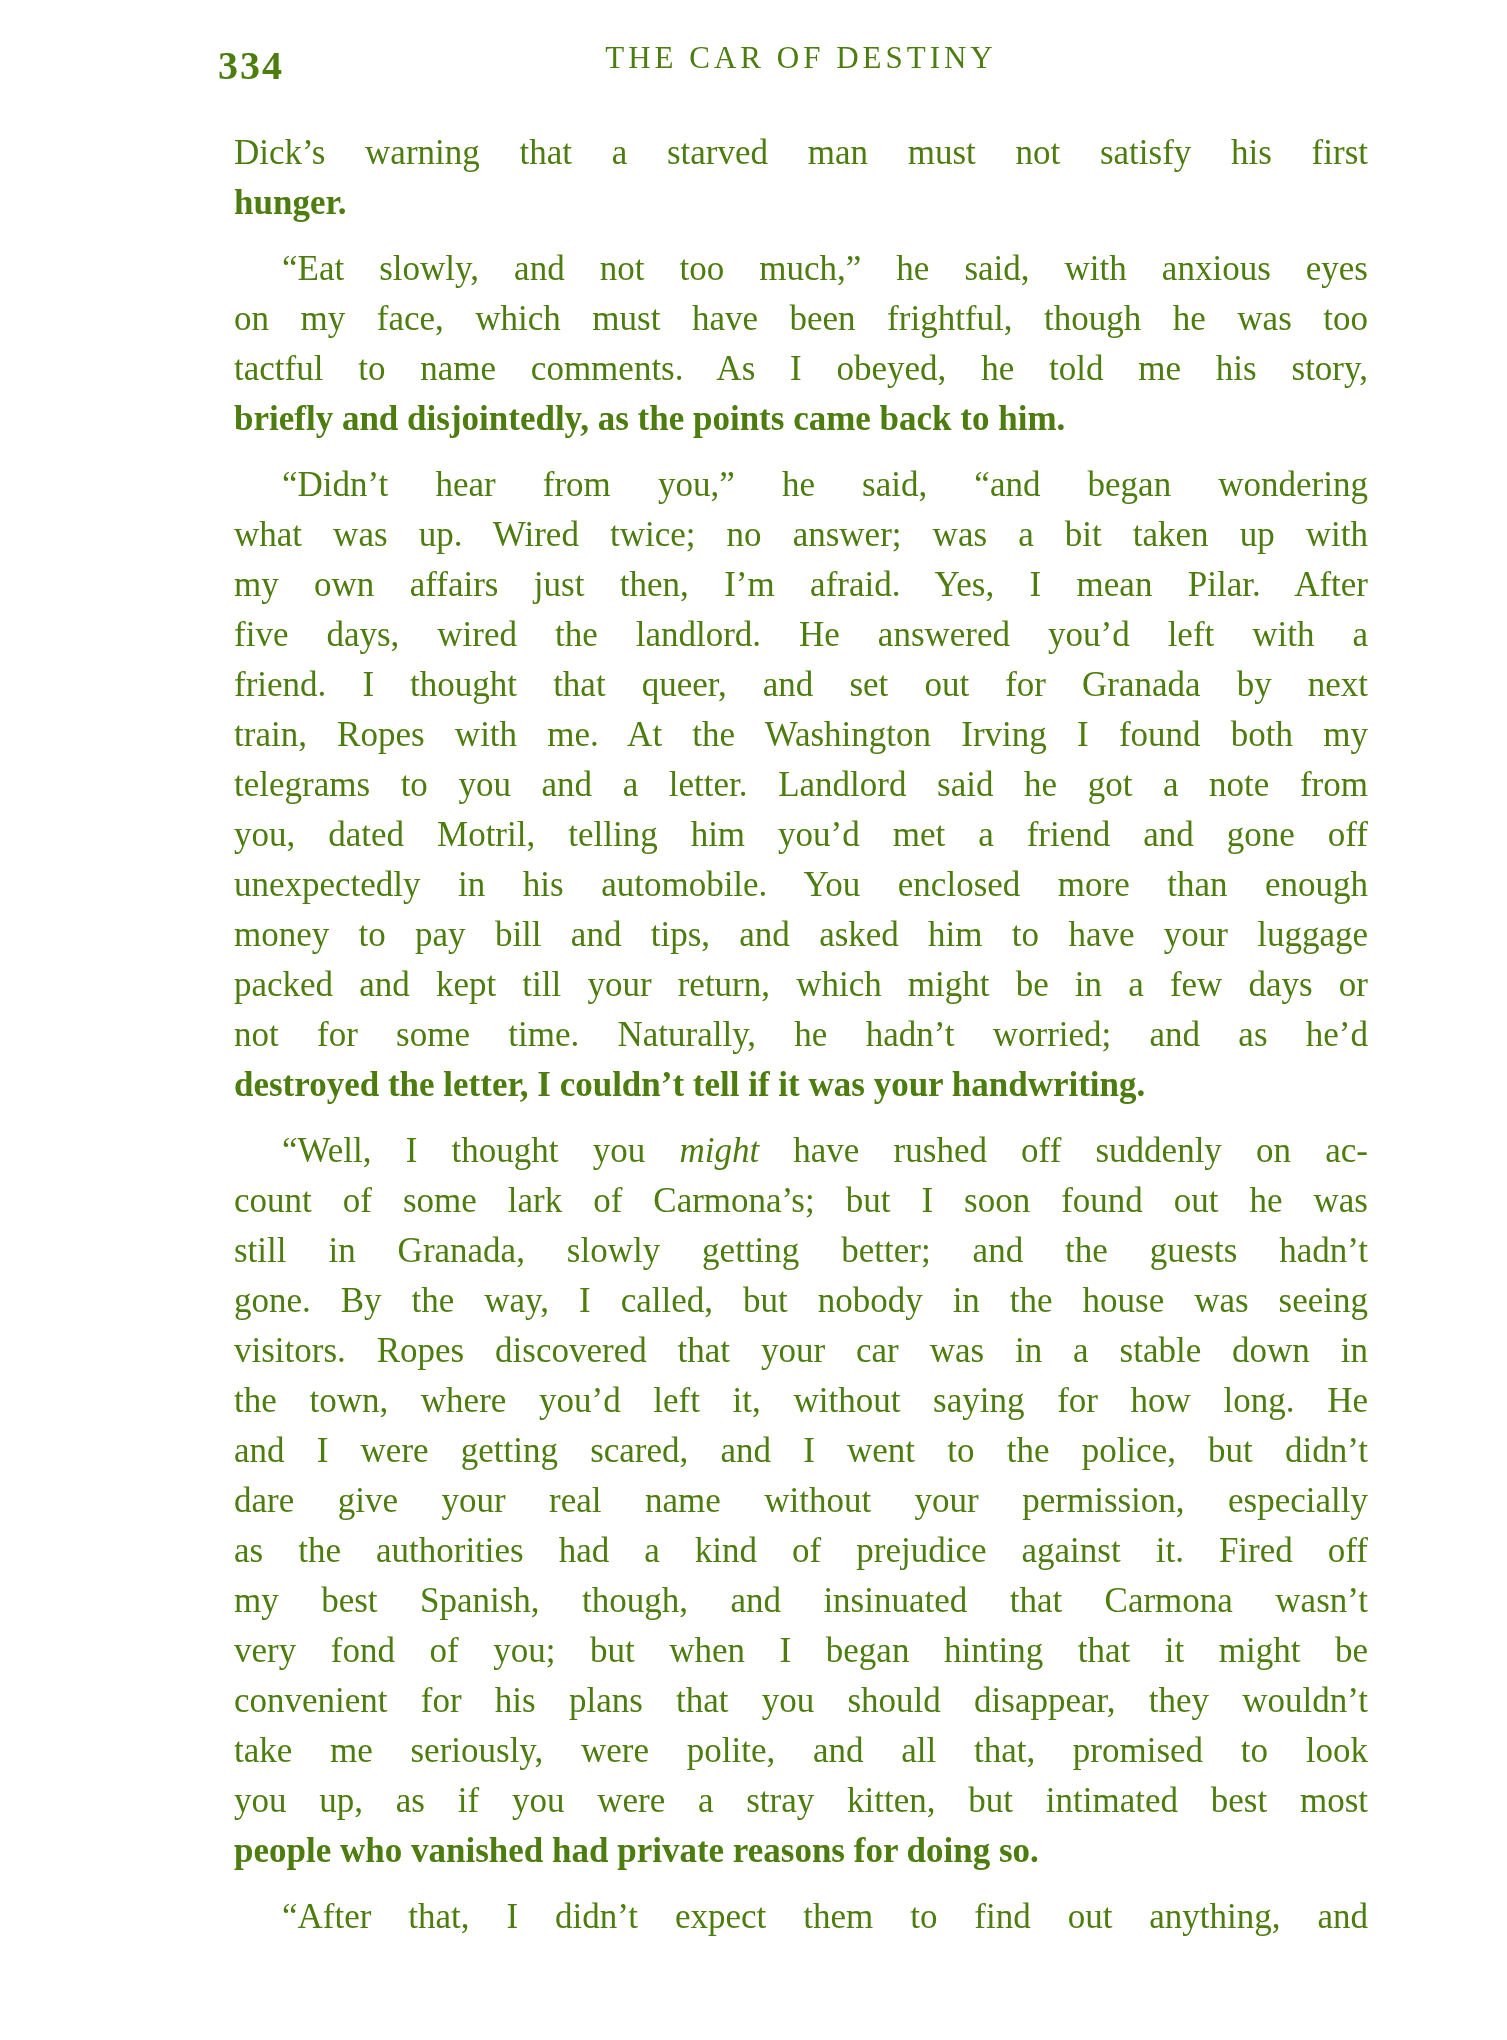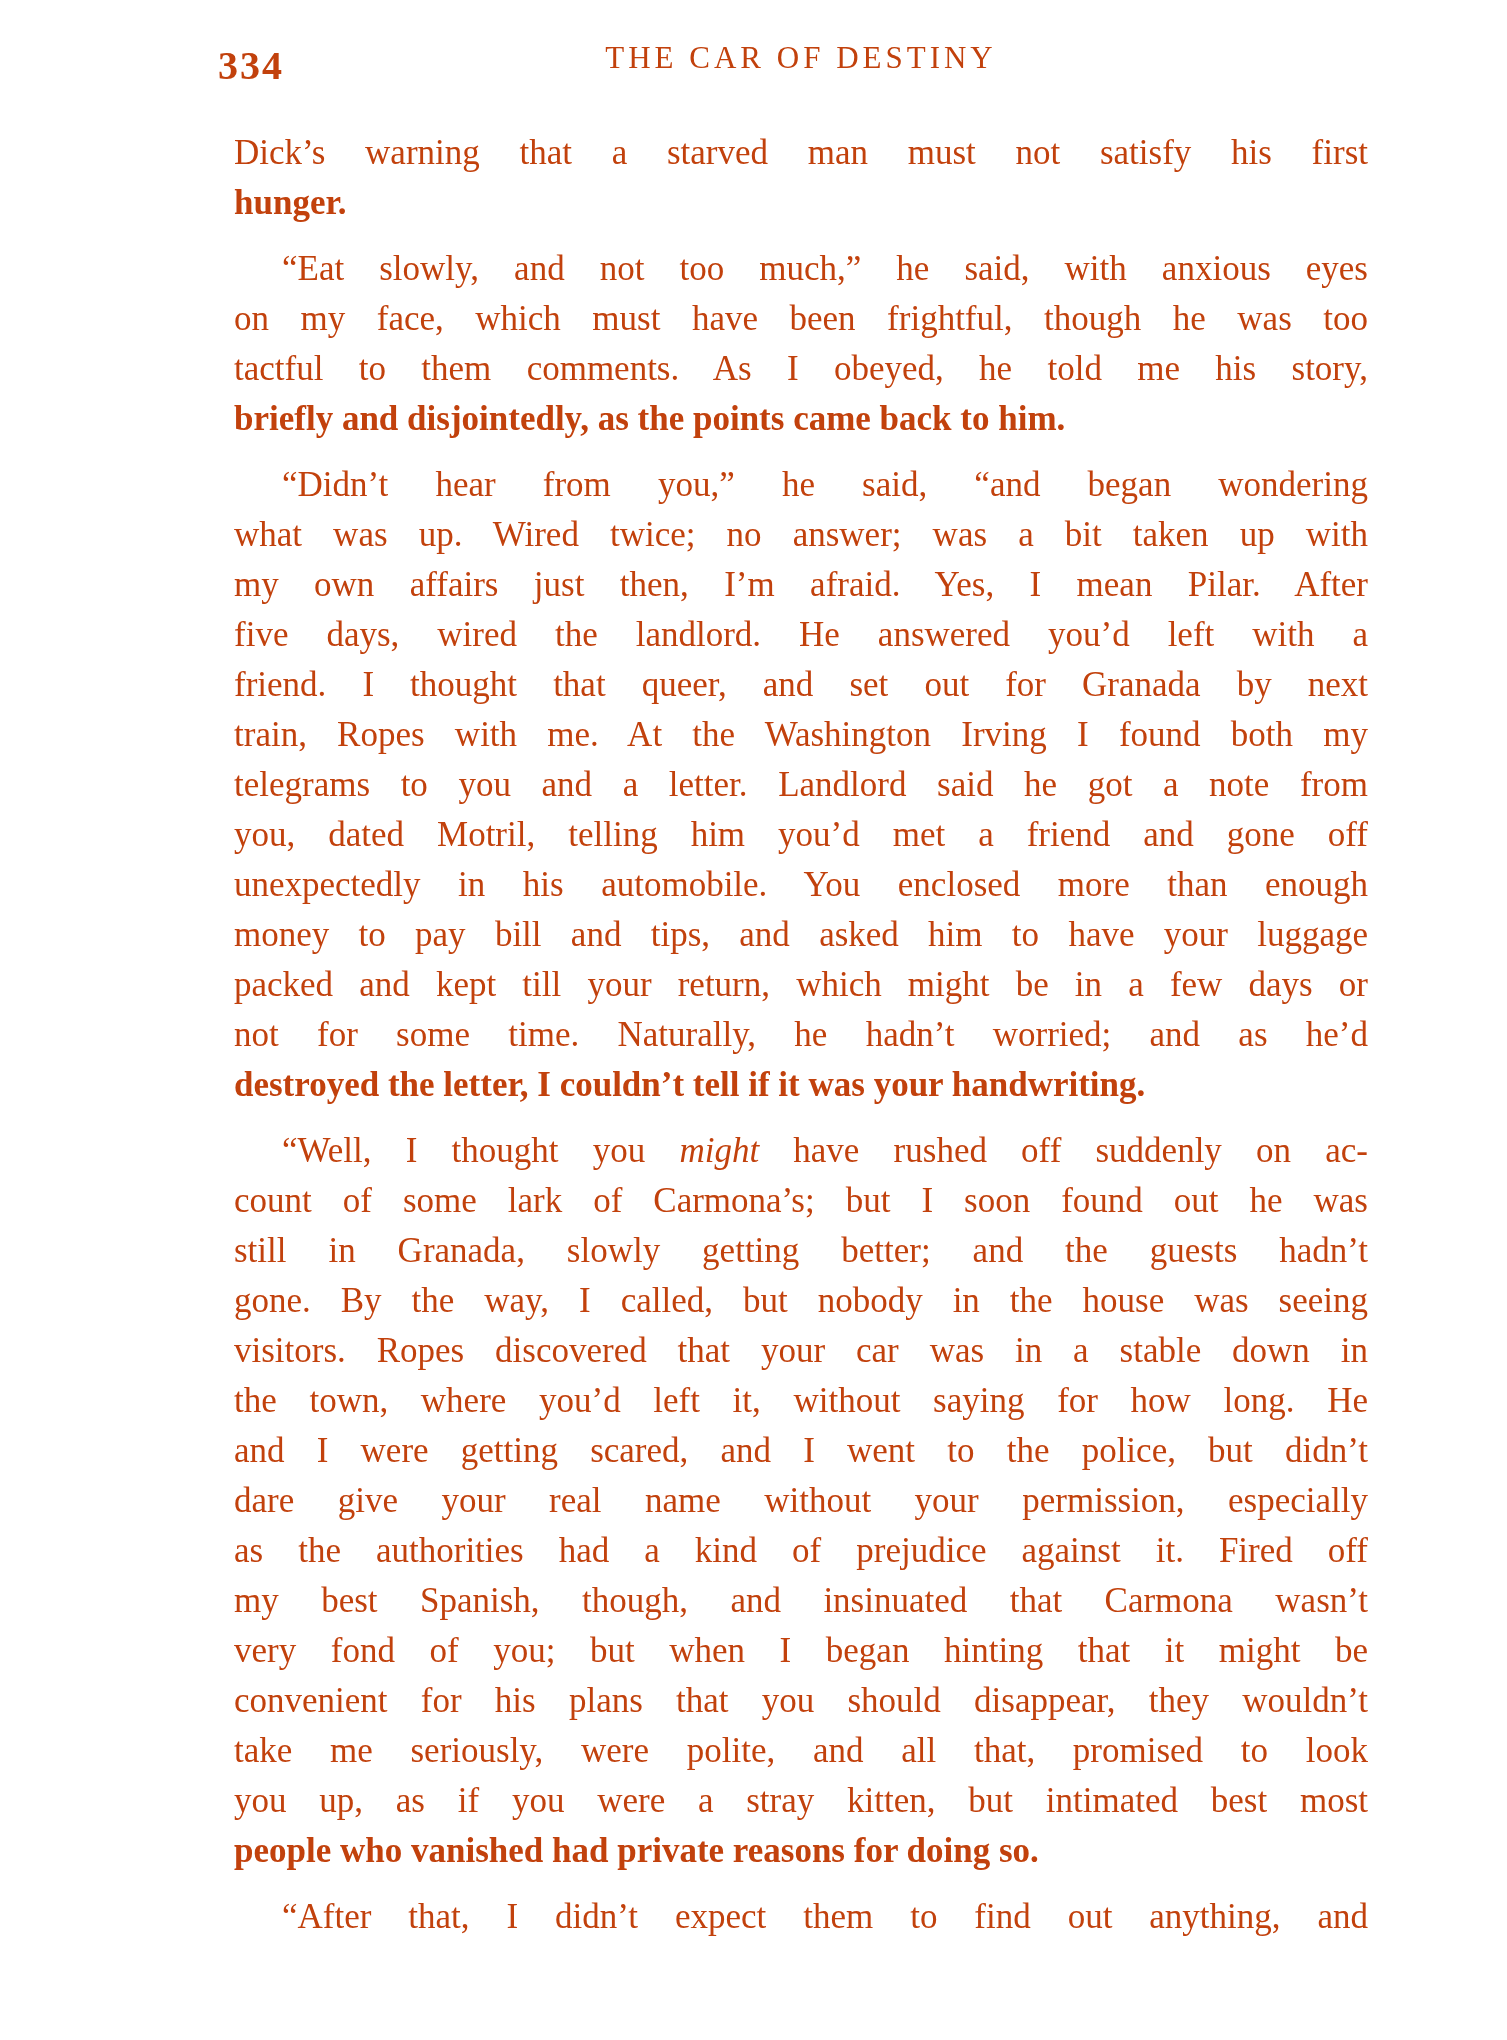--- a/index.html
+++ b/index.html
@@ -6,21 +6,21 @@
     margin: 0;
     padding: 0;
     background: #e8e8e8;
   }
   .page {
     position: relative;
     width: 1507px;
     height: 2040px;
     background: #ffffff;
     font-family: "Liberation Serif", "DejaVu Serif", serif;
-    color: #c2410c;
+    color: #4d7c0f;
     overflow: hidden;
   }
   .page-header {
     position: absolute;
     top: 40px;
     left: 218px;
     width: 1166px;
     height: 50px;
   }
   .page-number {
@@ -77,21 +77,21 @@
   </div>
 
   <div class="body-text">
       <div class="paragraph">
         <div class="line">Dick’s warning that a starved man must not satisfy his first</div>
         <div class="line para-end">hunger.</div>
       </div>
       <div class="paragraph">
         <div class="line indented">“Eat slowly, and not too much,” he said, with anxious eyes</div>
         <div class="line">on my face, which must have been frightful, though he was too</div>
-        <div class="line">tactful to them comments. As I obeyed, he told me his story,</div>
+        <div class="line">tactful to name comments. As I obeyed, he told me his story,</div>
         <div class="line para-end">briefly and disjointedly, as the points came back to him.</div>
       </div>
       <div class="paragraph">
         <div class="line indented">“Didn’t hear from you,” he said, “and began wondering</div>
         <div class="line">what was up. Wired twice; no answer; was a bit taken up with</div>
         <div class="line">my own affairs just then, I’m afraid. Yes, I mean Pilar. After</div>
         <div class="line">five days, wired the landlord. He answered you’d left with a</div>
         <div class="line">friend. I thought that queer, and set out for Granada by next</div>
         <div class="line">train, Ropes with me. At the Washington Irving I found both my</div>
         <div class="line">telegrams to you and a letter. Landlord said he got a note from</div>

